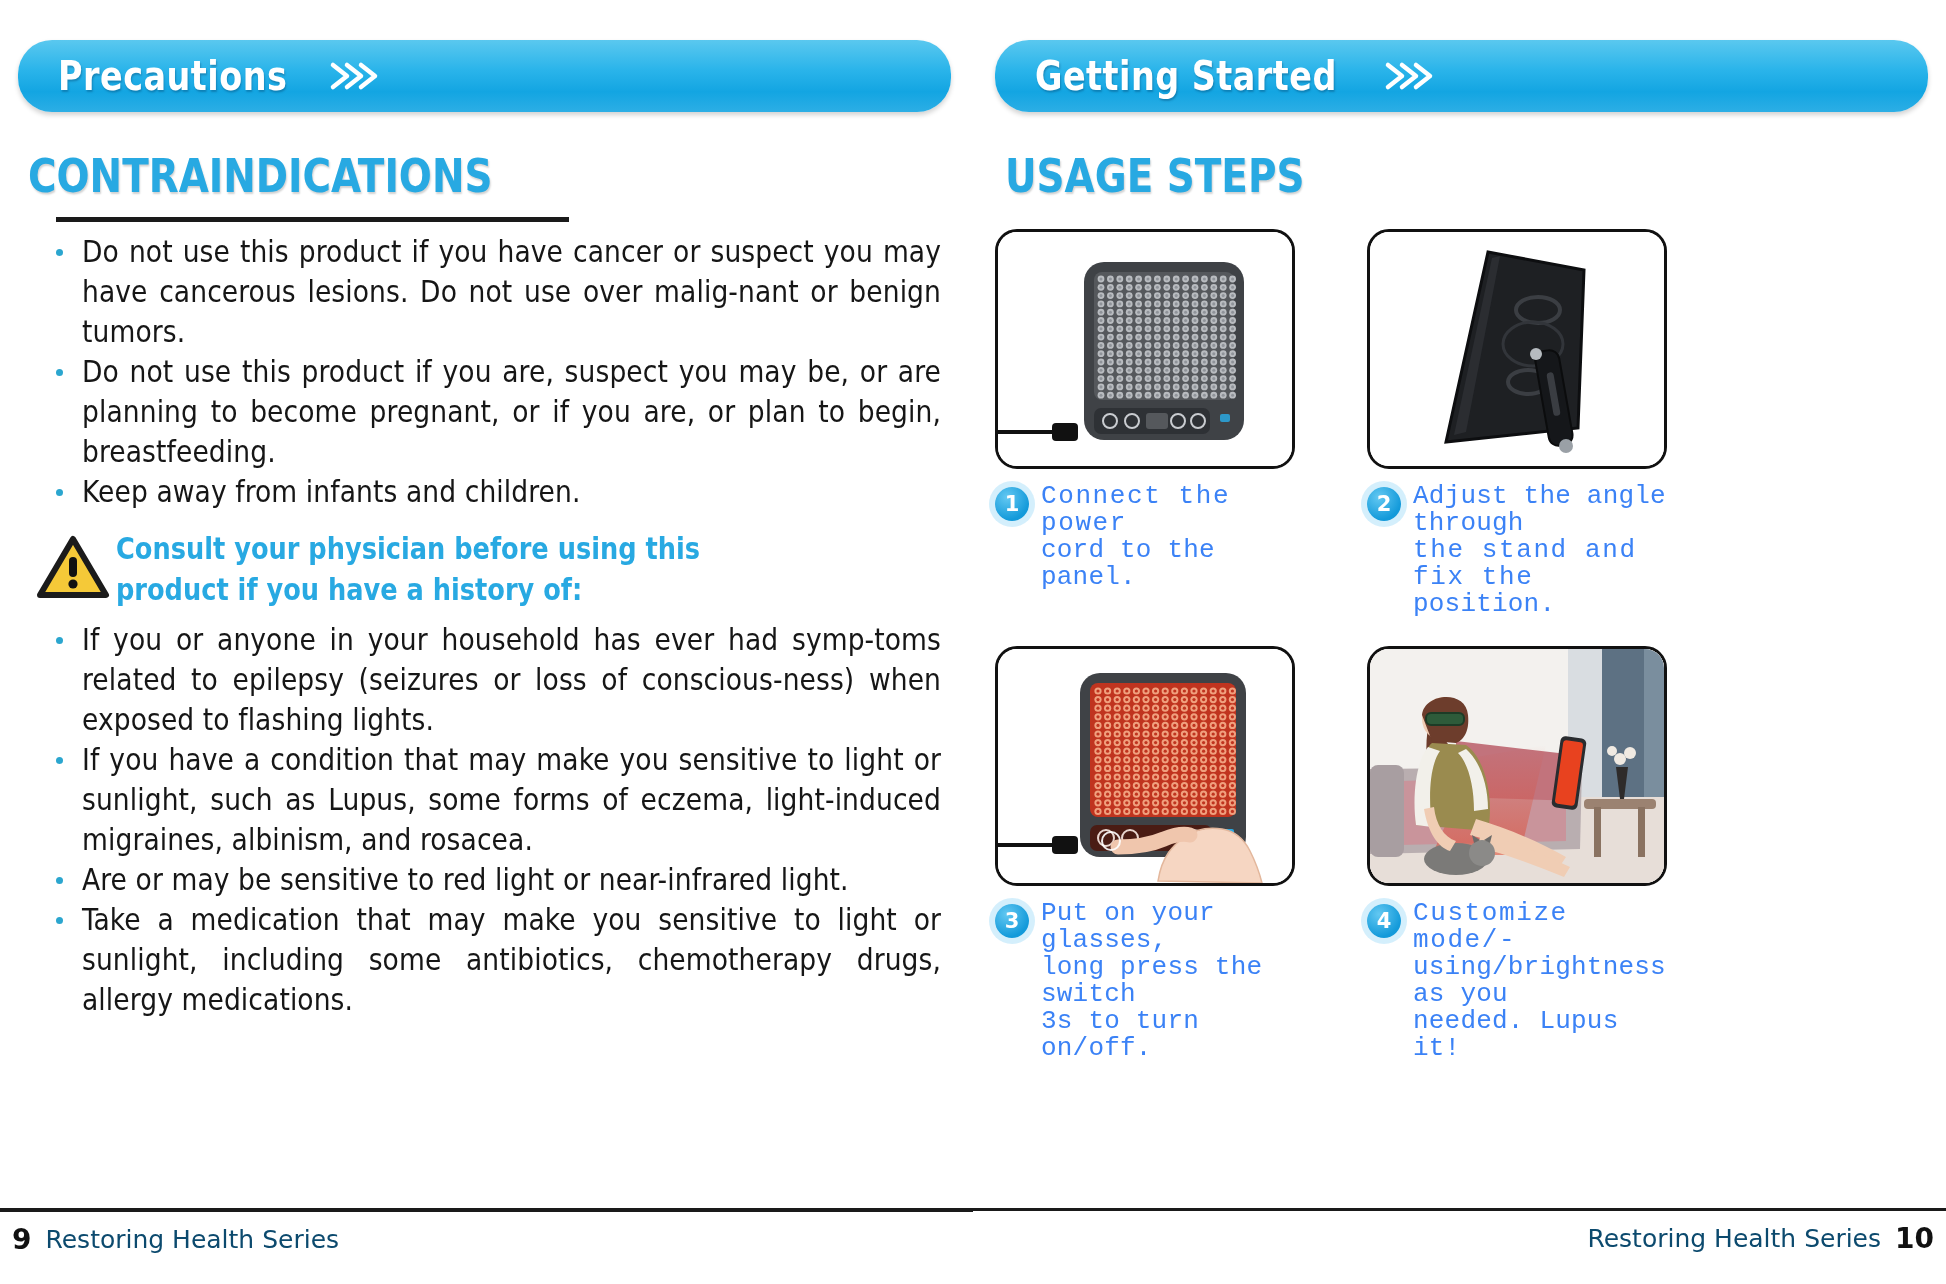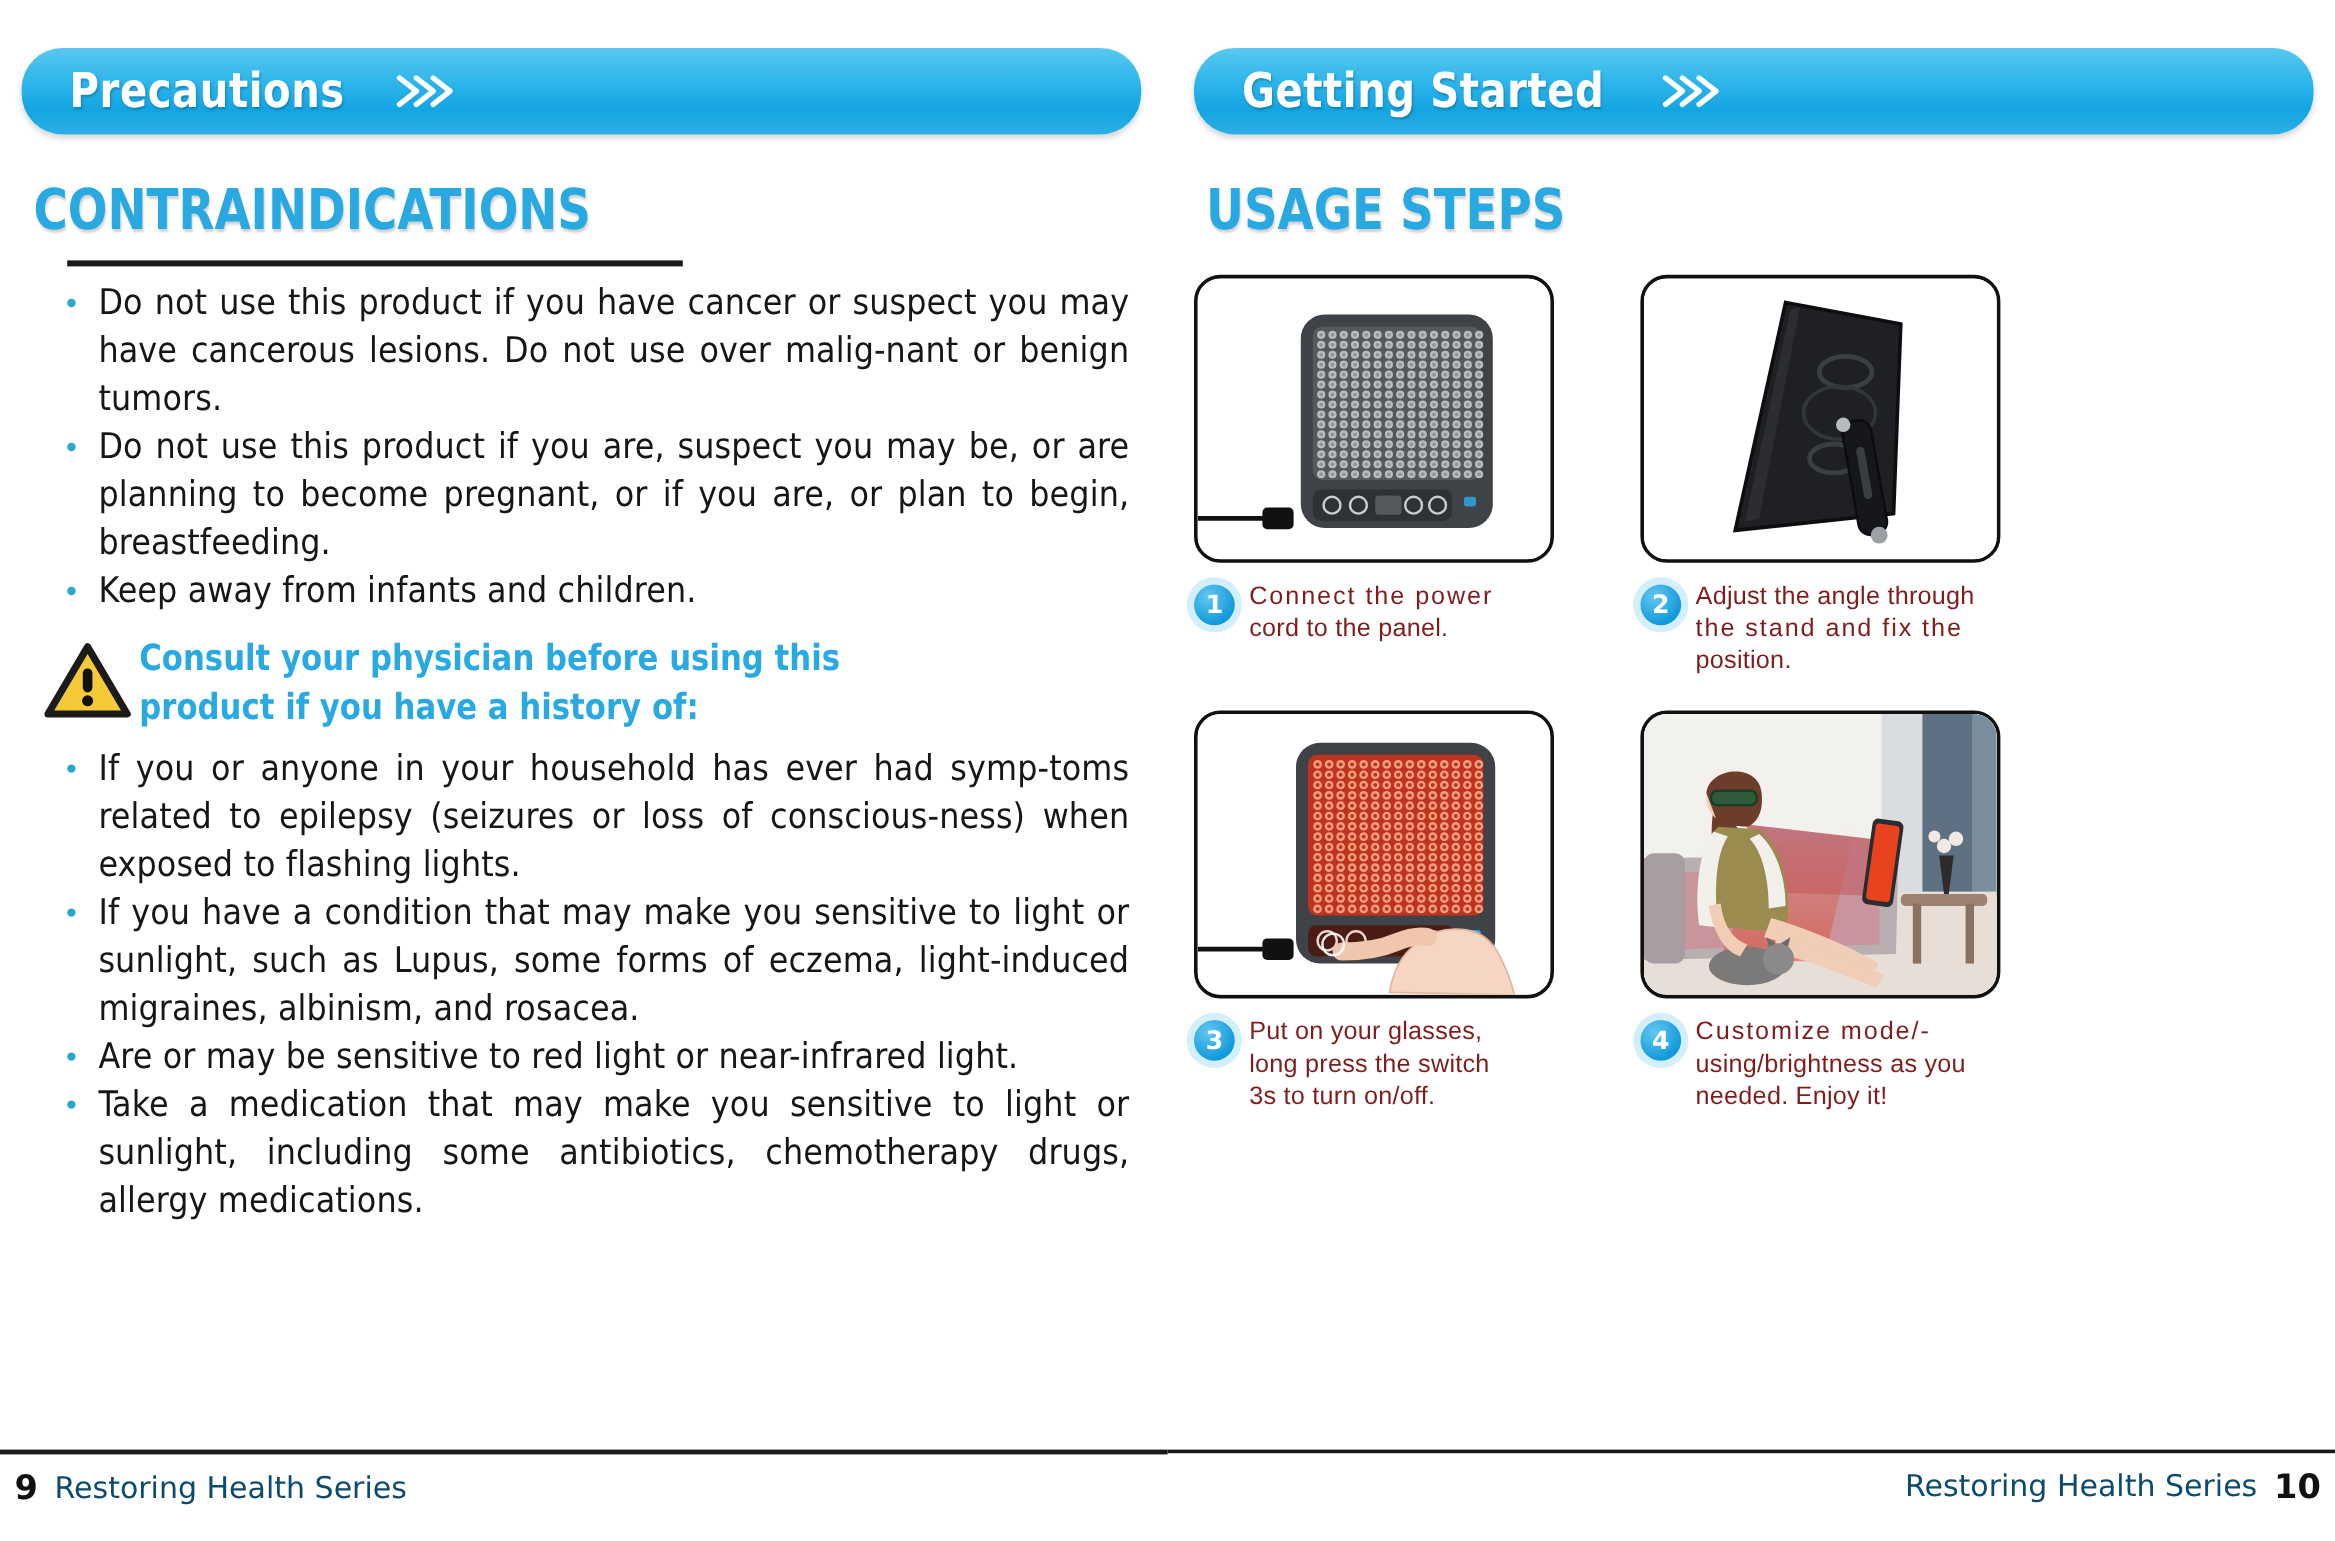--- a/index.html
+++ b/index.html
@@ -73,22 +73,22 @@
   }
   .cap{display:flex;align-items:flex-start;margin-top:14px;}
   .badge{
     flex:0 0 auto;width:34px;height:34px;border-radius:50%;margin-right:12px;margin-top:4px;
     background:radial-gradient(circle at 35% 30%,#63c8f2,#139ada 70%);
     box-shadow:0 0 0 6px rgba(120,205,245,.32);
     color:#fff;font-weight:bold;font-size:21px;line-height:34px;text-align:center;
     font-family:"DejaVu Sans","Liberation Sans",sans-serif;
   }
   .cap-txt{
-    font-size:21px;line-height:27px;color:#7f1d1d;letter-spacing:.2px;
-    font-family:Liberation Sans, sans-serif;
+    font-size:26px;line-height:27px;color:#3b82f6;letter-spacing:.2px;
+    font-family:Liberation Mono, monospace;
   }
   .cap-txt .sp{letter-spacing:1.6px;}
 
   
   .footer{
     position:absolute;left:0;right:0;bottom:0;height:76px;
   }
   .foot-rule{height:4px;background:#1a1a1a;}
   .foot-rule.thin{height:3px;}
   .foot-inner{display:flex;align-items:center;height:54px;}
@@ -1257,21 +1257,21 @@
               <path d="M120 194 L122 186 L114 191 Z" fill="#6c6b69"></path>
 
               <path d="M54 160 C58 184 68 198 80 202 L86 192 C74 188 66 176 64 158 Z" fill="#f0cdb4"></path>
             </svg>
           </div>
           <div class="cap">
             <div class="badge">4</div>
             <div class="cap-txt">
               <div class="sp">Customize mode/-</div>
               <div>using/brightness as you</div>
-              <div>needed. Enjoy it!</div>
+              <div>needed. Lupus it!</div>
             </div>
           </div>
         </div>
       </div>
     </div>
 
     <div class="footer">
       <div class="foot-rule thin"></div>
       <div class="foot-inner foot-r">
         <span class="ft r">Restoring Health Series</span>

